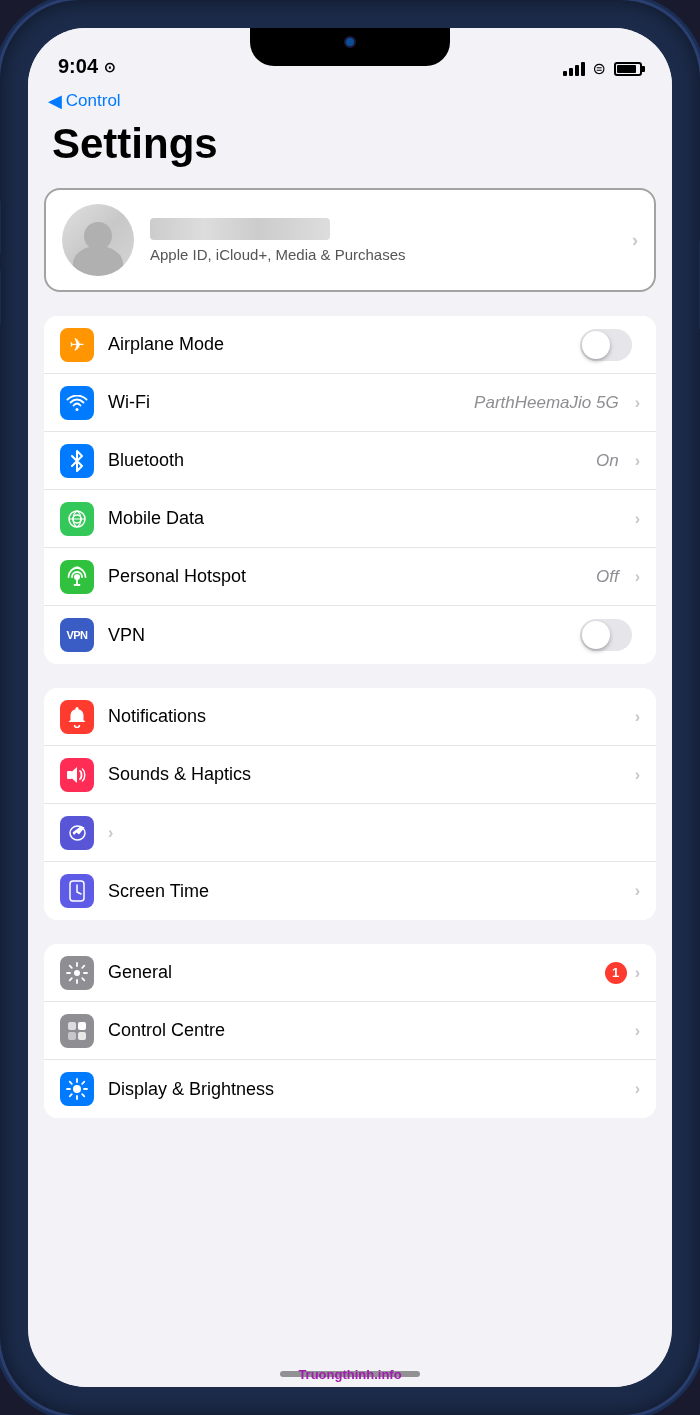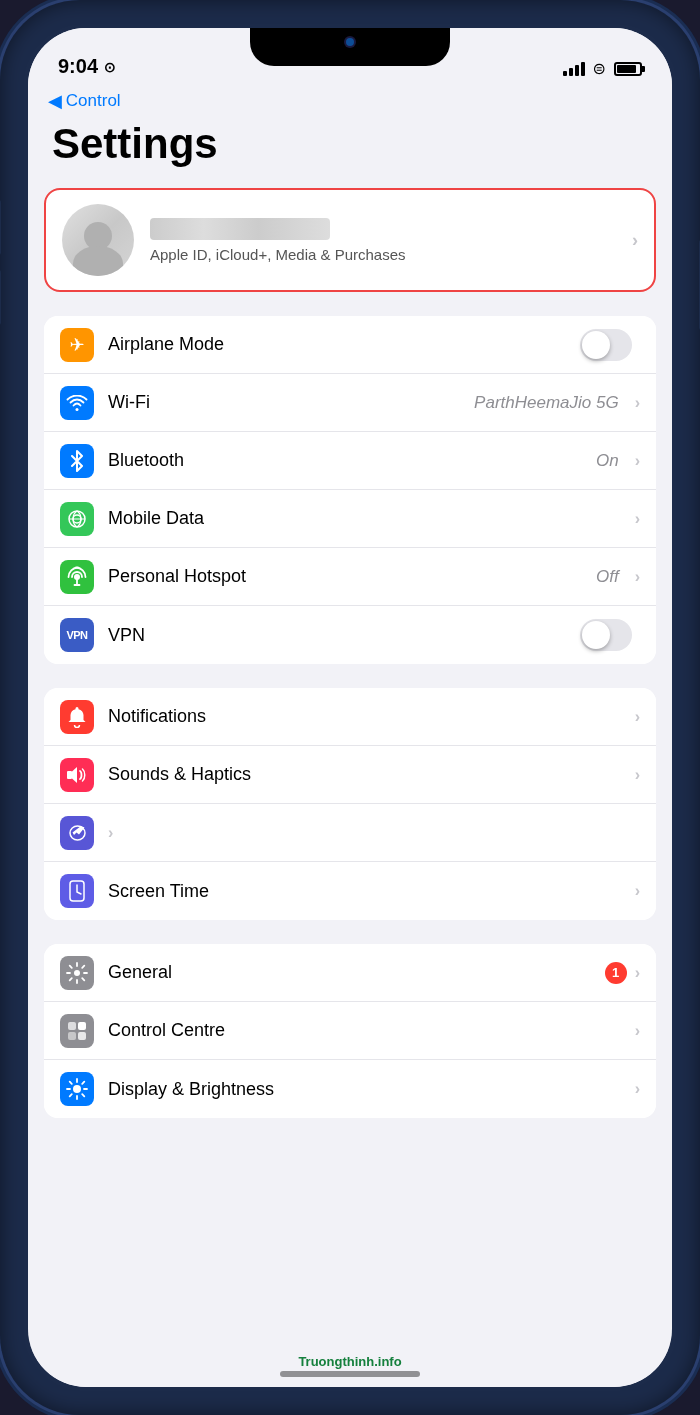--- a/index.html
+++ b/index.html
@@ -141,21 +141,21 @@
       font-weight: 800;
       color: #000;
       padding: 0 24px 20px;
     }
 
     
     .apple-id-card {
       margin: 0 16px 24px;
       background: #fff;
       border-radius: 16px;
-      border: 2px solid #ef4444;
+      border: 2px solid #a3a3a3;
       display: flex;
       align-items: center;
       padding: 14px 16px;
       cursor: pointer;
     }
 
     .apple-id-avatar {
       width: 72px;
       height: 72px;
       border-radius: 50%;
@@ -354,26 +354,26 @@
       right: 0;
       height: 60px;
       background: linear-gradient(to bottom, rgba(242,242,247,0) 0%, rgba(242,242,247,0.7) 40%, rgba(242,242,247,0.95) 100%);
       border-radius: 0 0 58px 58px;
       pointer-events: none;
     }
 
     
     .watermark {
       position: absolute;
-      bottom: 18px;
+      bottom: 5px;
       left: 50%;
       transform: translateX(-50%);
       font-size: 13px;
       font-weight: 700;
-      color: #15803d;
+      color: #a21caf;
       white-space: nowrap;
       z-index: 20;
     }
 
     
     .display-brightness-row {
       position: relative;
       overflow: hidden;
       justify-content: flex-end;
     }

